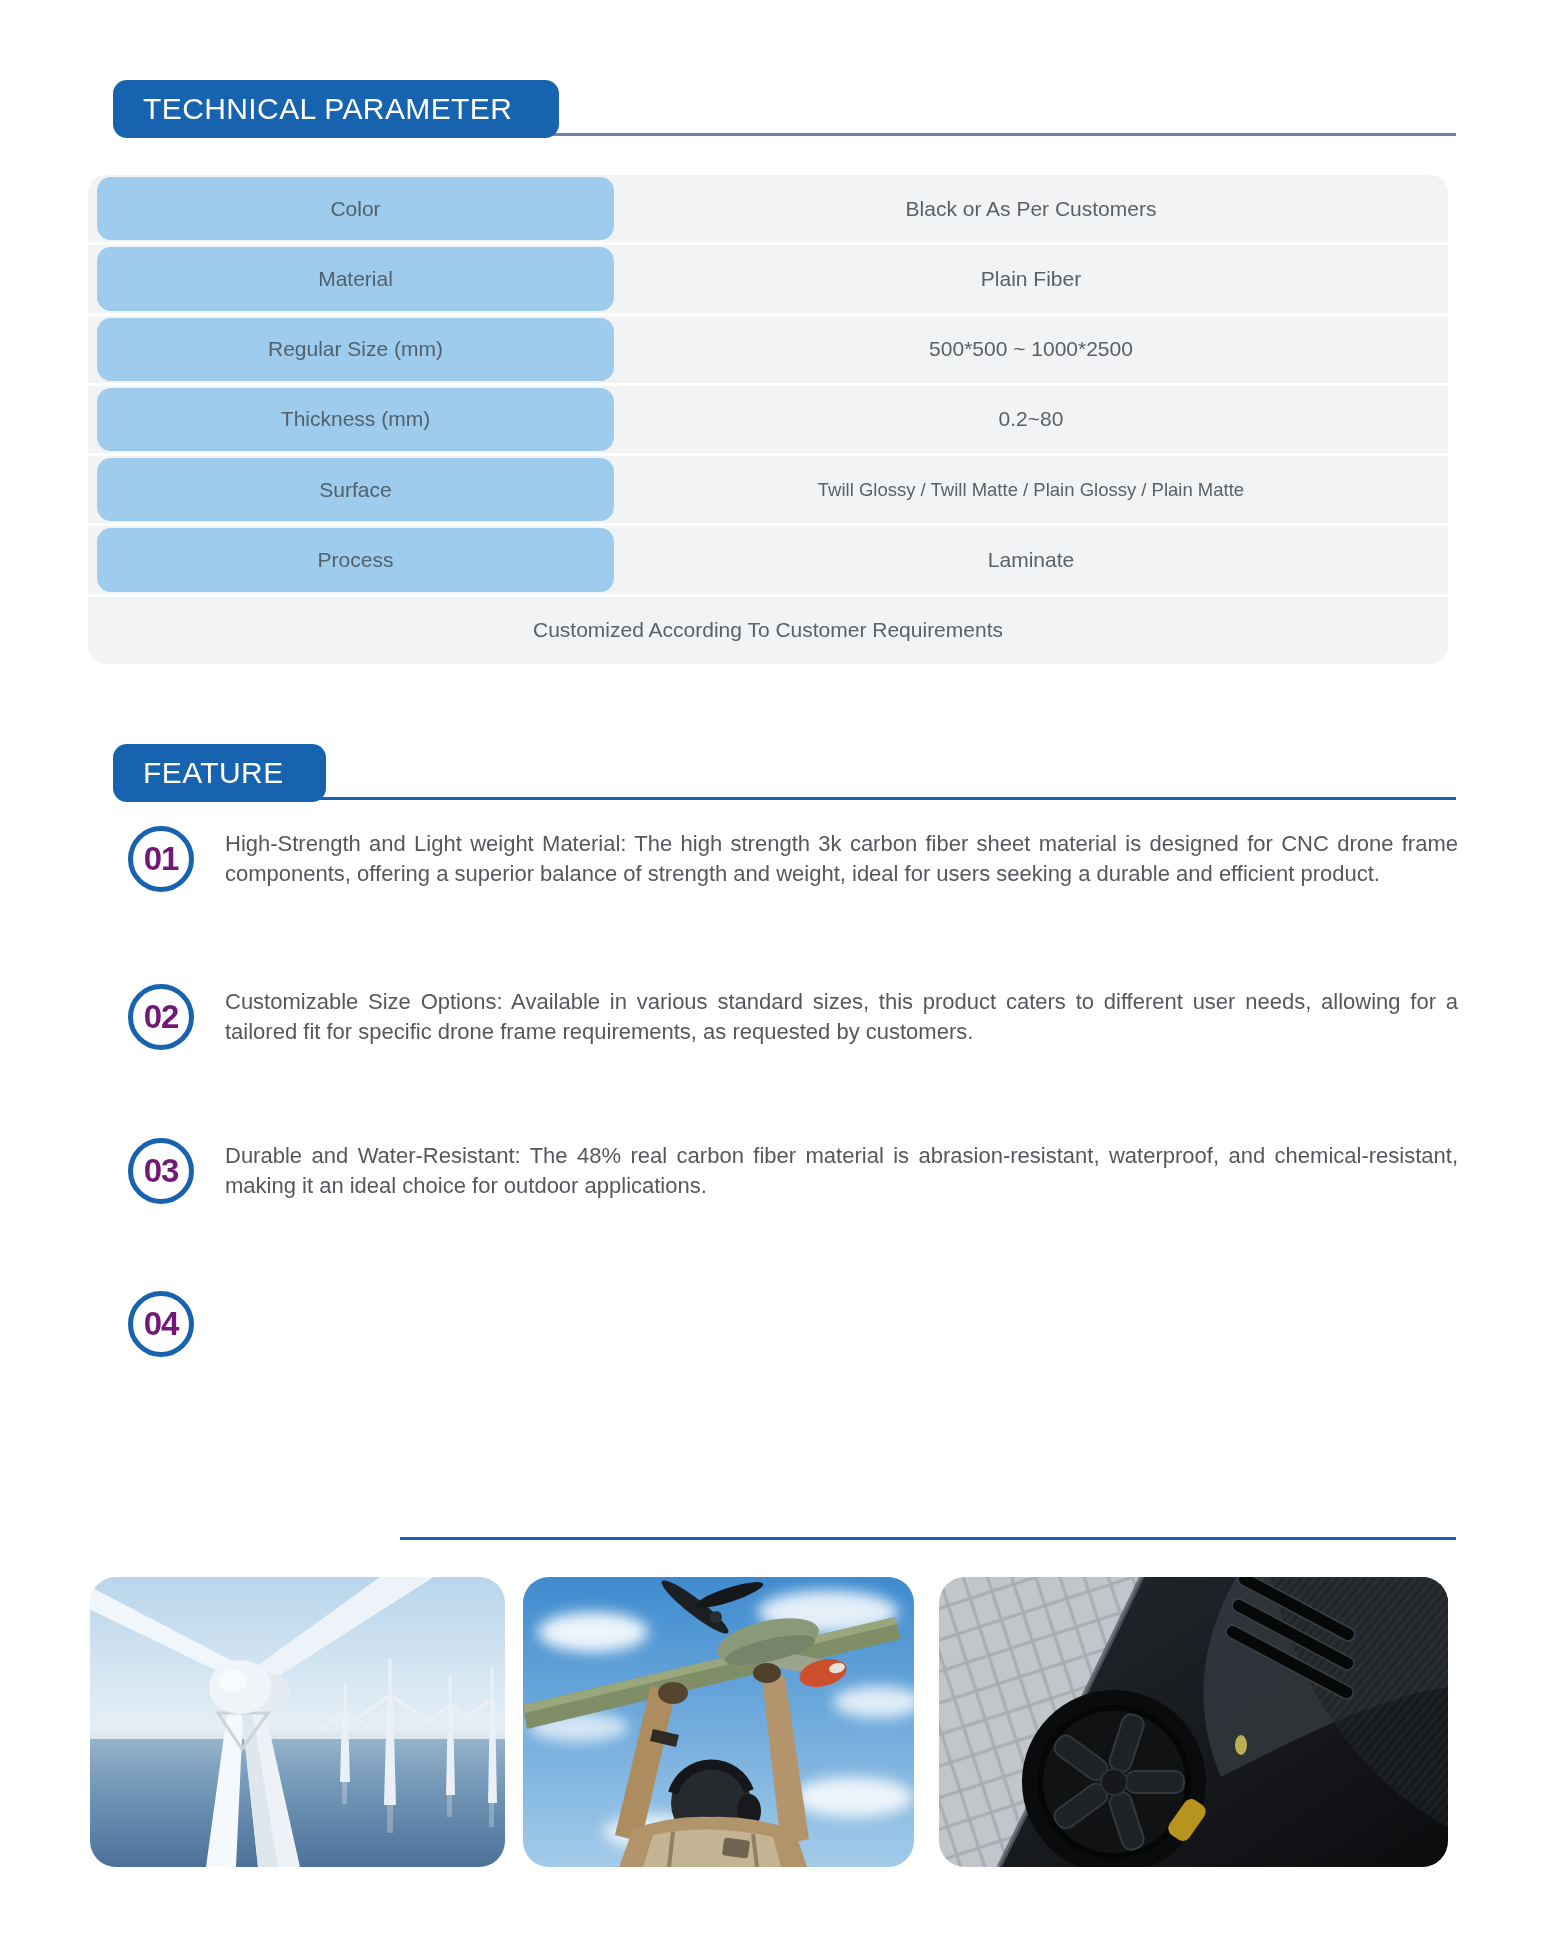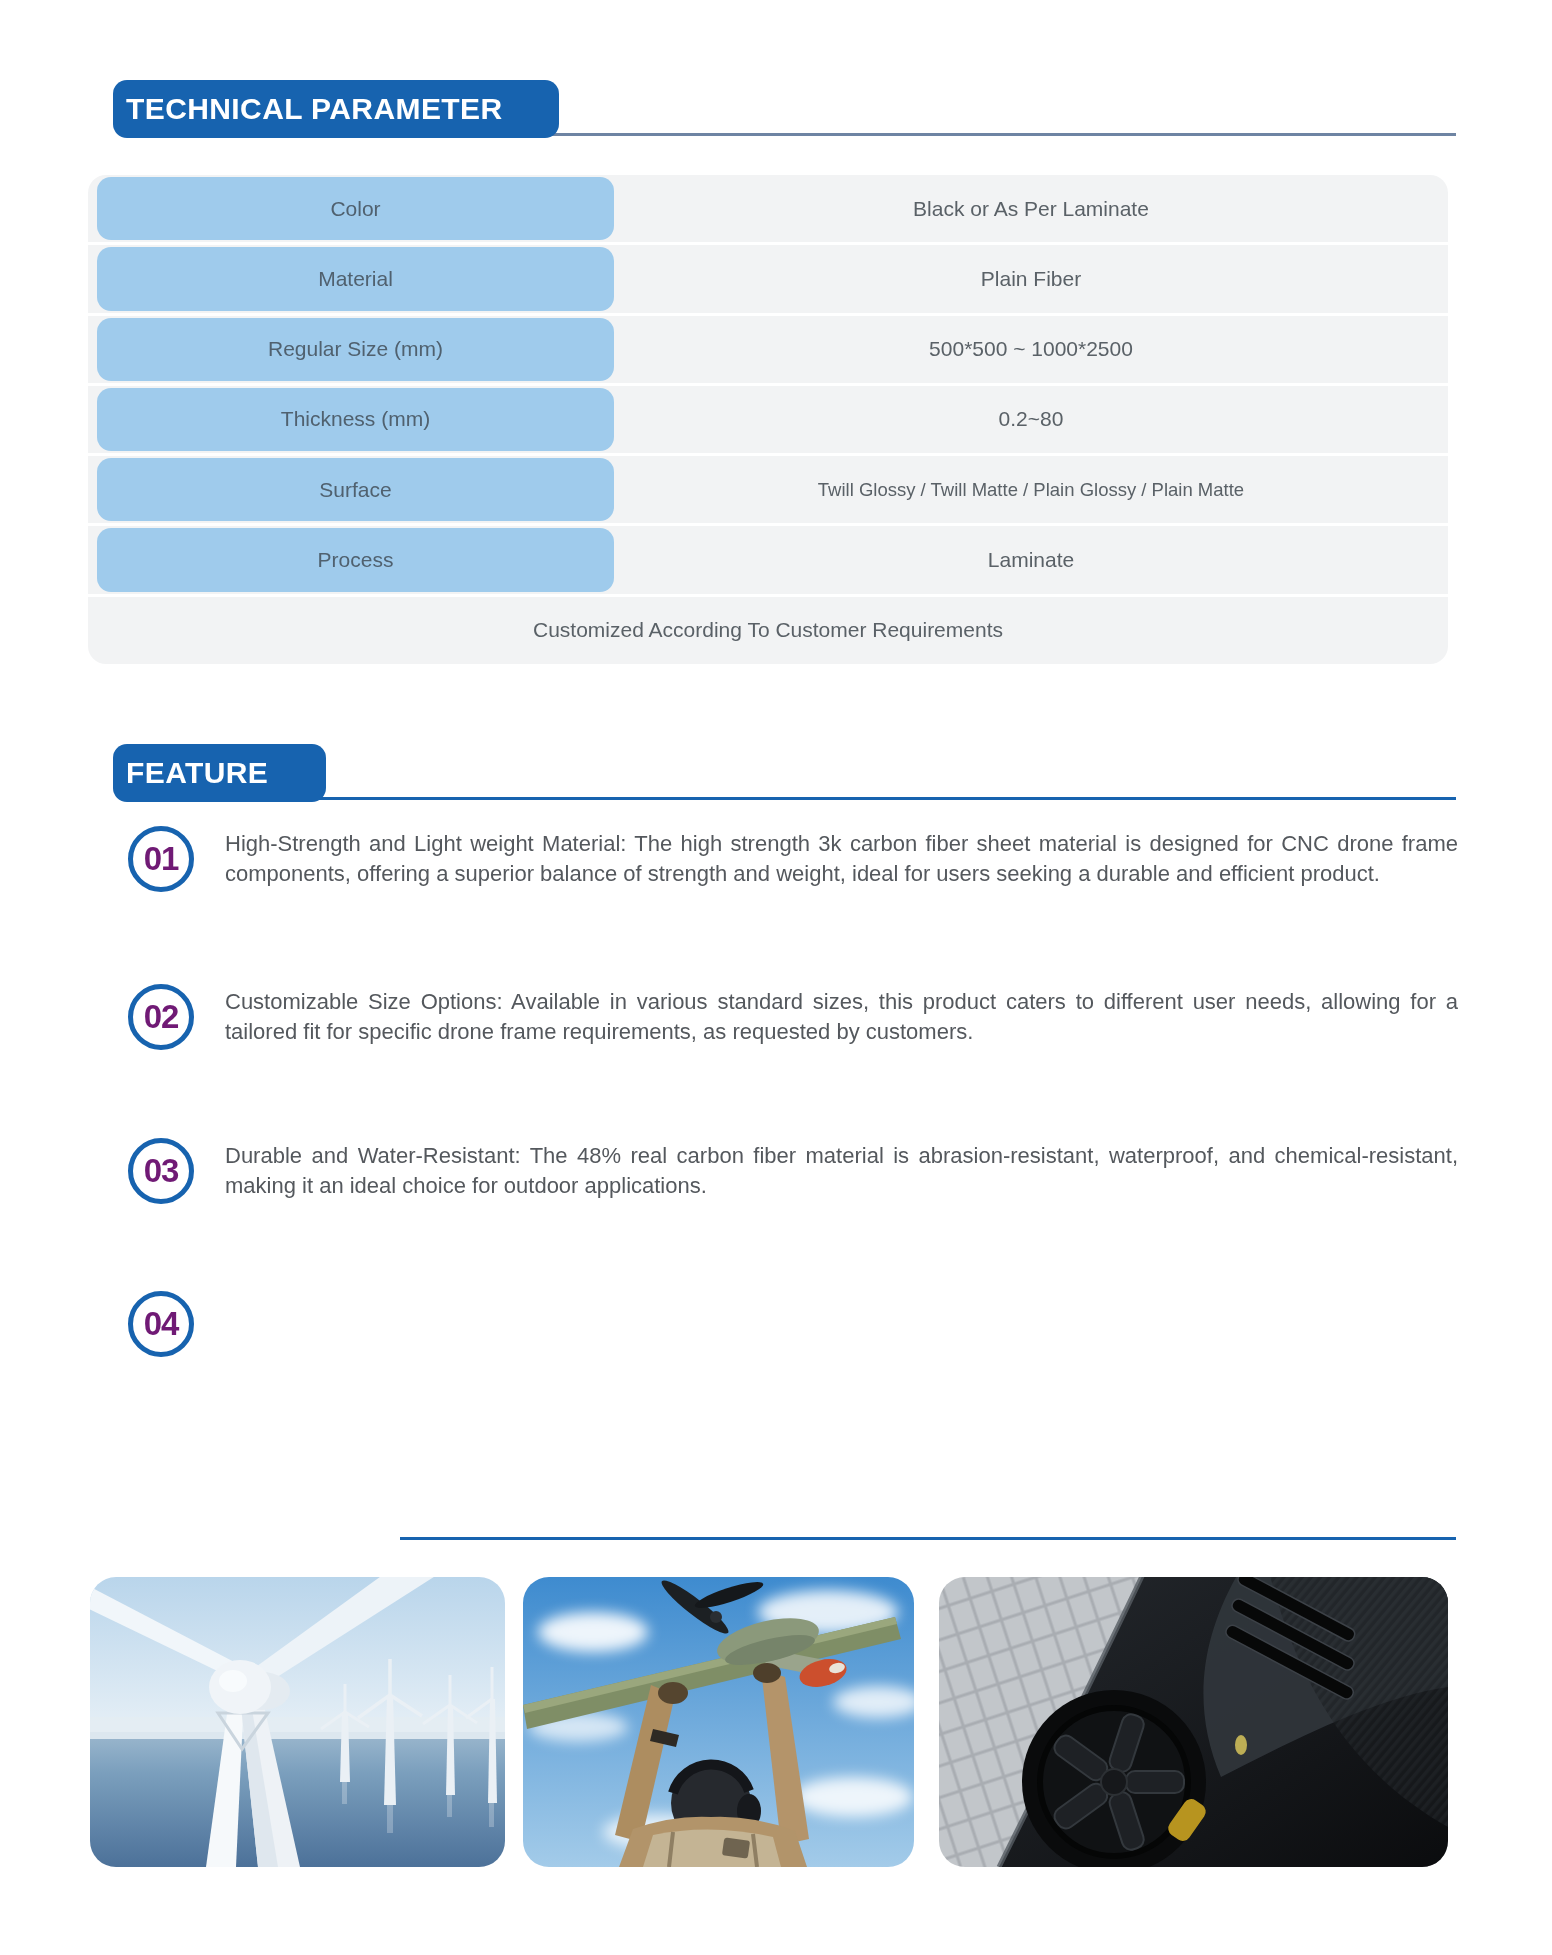--- a/index.html
+++ b/index.html
@@ -1,22 +1,22 @@
 <!DOCTYPE html>
 <html><head>
 <meta charset="utf-8">
 <style>
   html,body{margin:0;padding:0;background:#fff;}
   .page{position:relative;width:1552px;height:1955px;background:#ffffff;
         font-family:"Liberation Sans",sans-serif;overflow:hidden;}
 
   
-  .banner{position:absolute;background:#1763af;color:#ffffff;font-weight:bold;
+  .banner{position:absolute;background:#1763af;color:#ffffff;font-weight:normal;
           font-size:30px;letter-spacing:.4px;border-radius:14px;display:flex;
-          align-items:center;padding-left:13px;box-sizing:border-box;z-index:2;}
+          align-items:center;padding-left:30px;box-sizing:border-box;z-index:2;}
   #b1{left:113px;top:80px;width:446px;height:58px;}
   #b2{left:113px;top:744px;width:213px;height:58px;}
   #b3{left:113px;top:1484px;width:347px;height:58px;}
   .rule{position:absolute;height:3px;z-index:1;}
   #r1{left:300px;top:133px;width:1156px;background:#6e84a3;}
   #r2{left:300px;top:797px;width:1156px;background:#1763af;}
   #r3{left:400px;top:1537px;width:1056px;background:#1763af;}
 
   
   .ttable{position:absolute;left:88px;top:175px;width:1360px;height:489px;
@@ -56,21 +56,21 @@
 <div class="page">
 
   <div class="rule" id="r1"></div>
   <div class="banner" id="b1">
     <span>TECHNICAL PARAMETER</span>
   </div>
 
   <div class="ttable">
     <div class="trow">
       <div class="tlabel">Color</div>
-      <div class="tvalue">Black or As Per Laminate</div>
+      <div class="tvalue">Black or As Per Customers</div>
     </div>
     <div class="trow">
       <div class="tlabel">Material</div>
       <div class="tvalue">Plain Fiber</div>
     </div>
     <div class="trow">
       <div class="tlabel">Regular Size (mm)</div>
       <div class="tvalue">500*500 ~ 1000*2500</div>
     </div>
     <div class="trow">

